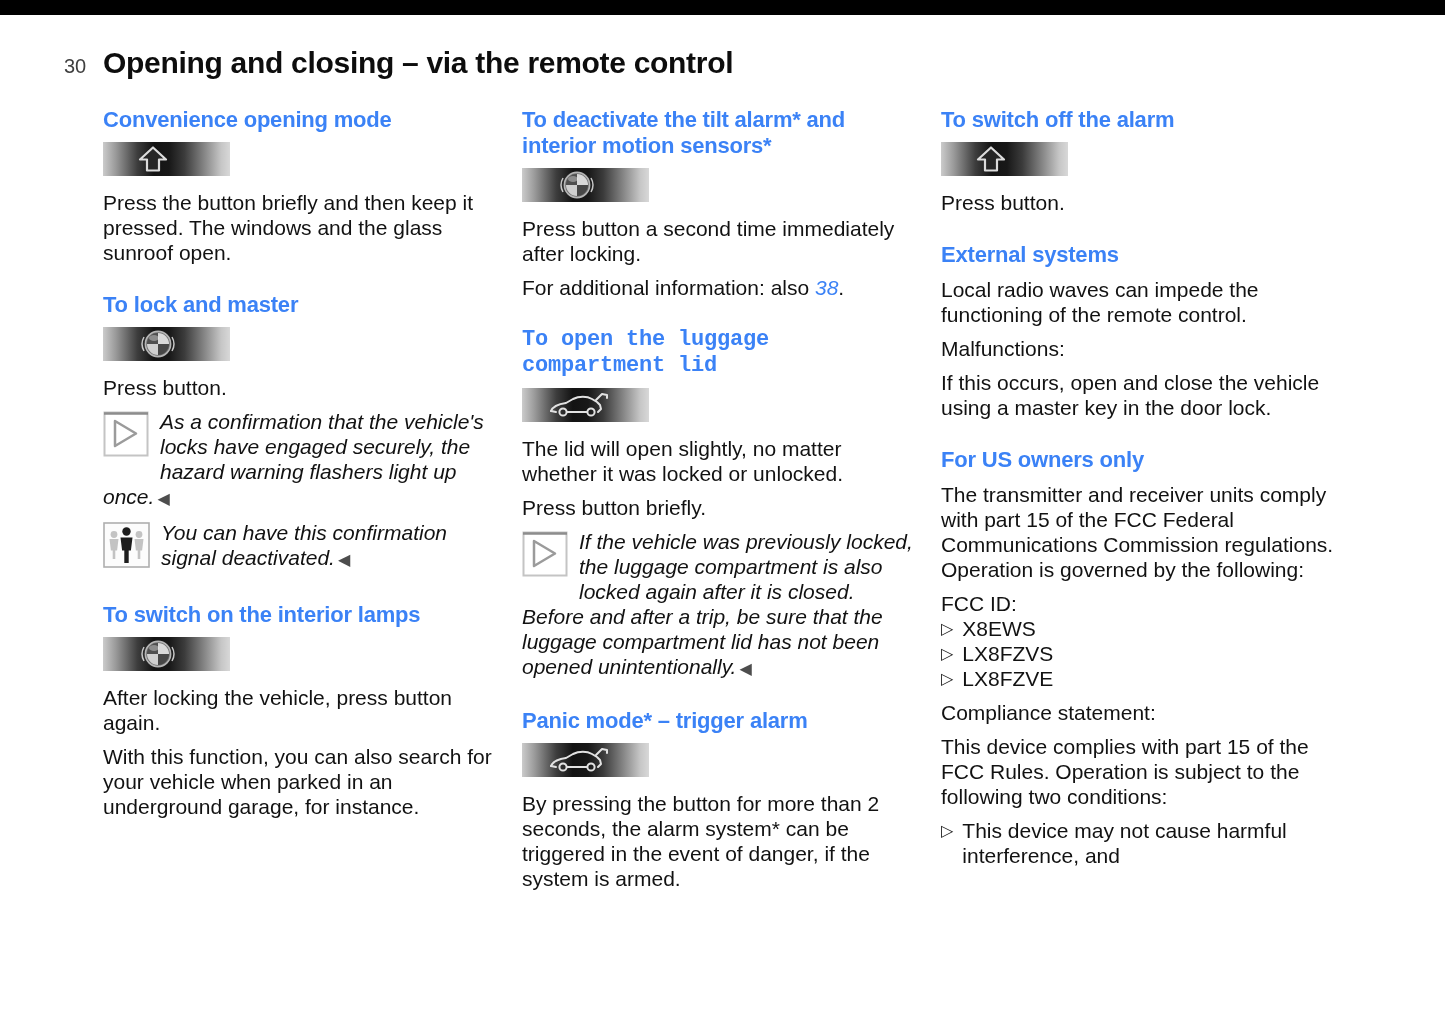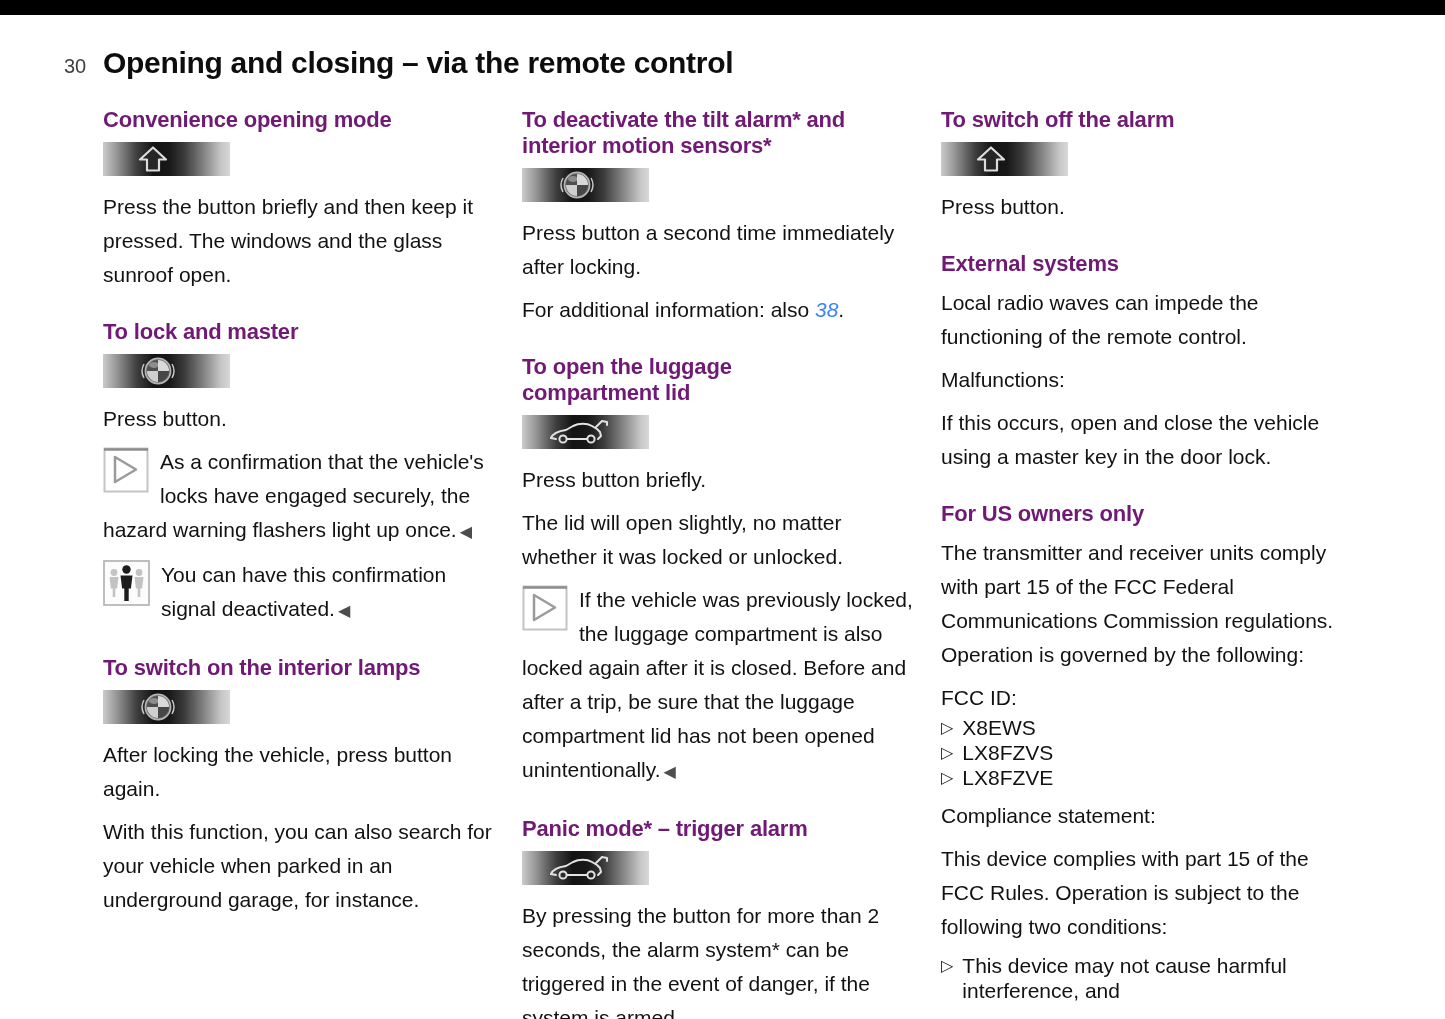--- a/index.html
+++ b/index.html
@@ -8,35 +8,35 @@
     font-family:"Liberation Sans","DejaVu Sans",sans-serif;color:#121212;
     -webkit-font-smoothing:antialiased;overflow:hidden;
   }
   .top-bar{width:100%;height:15px;background:#000;}
   .header{display:flex;align-items:baseline;margin:31px 0 0 64px;}
   .page-num{font-size:20px;width:39px;flex:0 0 39px;color:#404040;}
   .page-title{font-size:30px;font-weight:bold;letter-spacing:-0.3px;color:#0d0d0d;}
   .columns{display:flex;margin:27px 0 0 103px;}
   .col{width:397px;margin-right:22px;}
   .col:last-child{margin-right:0;}
-  h3.sec{font-size:22px;line-height:26px;font-weight:bold;margin:27px 0 9px 0;color:#701a75;letter-spacing:-0.2px;}
+  h3.sec{font-size:22px;line-height:26px;font-weight:bold;margin:27px 0 9px 0;color:#3b82f6;letter-spacing:-0.2px;}
   h3.sec.first{margin-top:0;}
-  h3.narrow{max-width:320px;}
-  p.body{font-size:21px;line-height:34px;margin:0 0 9px 0;}
+  h3.narrow{max-width:320px;font-family:Liberation Mono, monospace;}
+  p.body{font-size:21px;line-height:25px;margin:0 0 9px 0;}
   p.tight{margin-bottom:0;}
   
   .btn-bar{
     width:127px;height:34px;margin:7px 0 14px 0;position:relative;
     background:linear-gradient(90deg,#cbcbcb 0%,#9a9a9a 10%,#3d3d3d 27%,#131313 40%,#181818 52%,#3b3b3b 64%,#878787 80%,#c6c6c6 93%,#d8d8d8 100%);
   }
   .btn-bar svg{position:absolute;top:50%;transform:translateY(-50%);}
   .btn-bar .ic-left{left:33px;}
   .btn-bar .ic-car{left:25px;}
   
-  .note{margin-top:19px;}
+  .note{margin-top:19px;font-style:italic;}
   .note .float-ic{float:left;margin:2px 11px 2px 0;}
   .endmark{font-family:"DejaVu Sans",sans-serif;color:#4d4d4d;font-size:16px;margin-left:3px;}
   .page-link{color:#3b82f6;text-decoration:none;cursor:pointer;font-style:italic;}
   
   .tri-list{margin:0 0 9px 0;}
   .tri-item{display:flex;font-size:21px;line-height:25px;}
   .tri-item .bullet{font-family:"DejaVu Sans",sans-serif;font-size:16px;line-height:25px;margin-right:9px;color:#1a1a1a;flex:0 0 auto;}
   .clearfix::after{content:"";display:block;clear:both;}
 </style>
 </head>
@@ -146,22 +146,22 @@
         <g stroke="#e2e2e2" stroke-width="2" fill="none" stroke-linecap="round" stroke-linejoin="round">
           <path d="M4 20 C6 15 12 13 19 12 L26 8 C32 5 40 5 45 8 L50 11 L53 14 L54 18 L51 21"></path>
           <path d="M49 9 L55 3 L60 4 L60 7"></path>
           <path d="M4 20 L9 21"></path>
           <circle cx="16" cy="21" r="3.6"></circle>
           <circle cx="44" cy="21" r="3.6"></circle>
           <path d="M20 21 L40 21"></path>
         </g>
       </svg>
     </div>
+    <p class="body">The lid will open slightly, no matter whether it was locked or unlocked.</p>
     <p class="body">Press button briefly.</p>
-    <p class="body">The lid will open slightly, no matter whether it was locked or unlocked.</p>
 
     <p class="body note clearfix">
       <span class="float-ic">
         <svg width="46" height="46" viewBox="0 0 46 46">
           <rect x="1.5" y="1.5" width="43" height="43" fill="#ffffff" stroke="#c4c4c4" stroke-width="2"></rect>
           <line x1="1" y1="2.5" x2="45" y2="2.5" stroke="#8d8d8d" stroke-width="2.5"></line>
           <polygon points="12,10 33,22.5 12,35" fill="#ffffff" stroke="#9b9b9b" stroke-width="2.5" stroke-linejoin="round"></polygon>
         </svg>
       </span><span>If the vehicle was previously locked, the luggage compartment is also locked again after it is closed. Before and after a trip, be sure that the luggage compartment lid has not been opened unintentionally.</span><span class="endmark">◀</span>
     </p>

